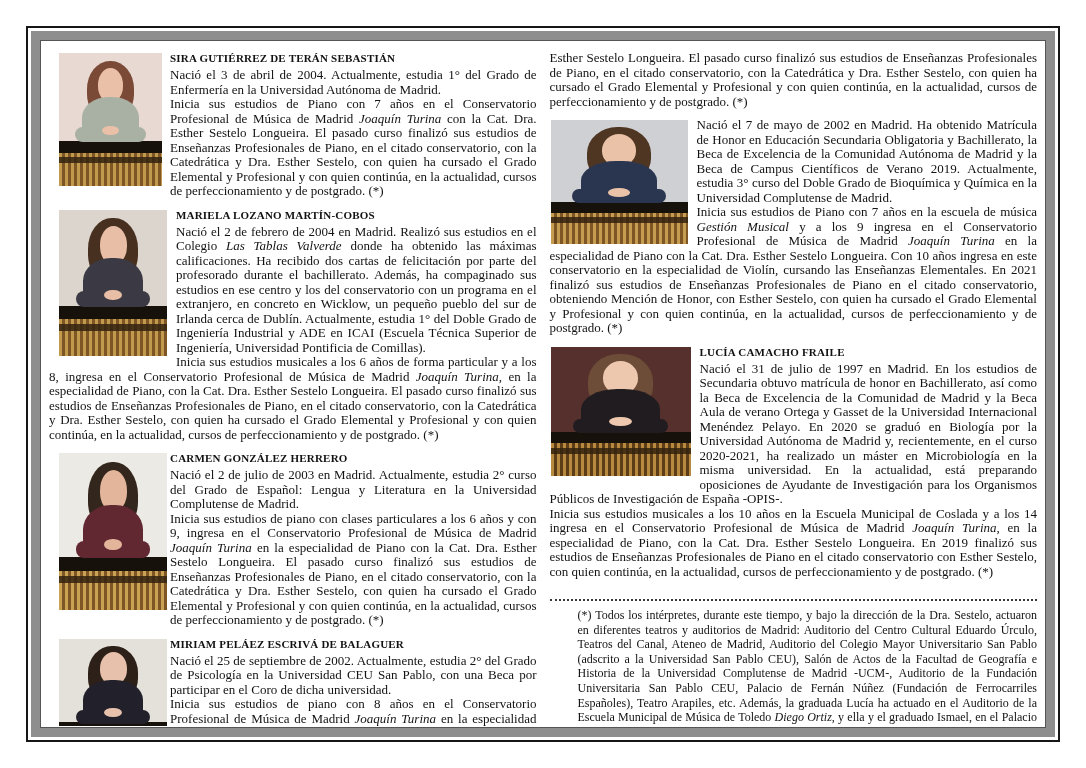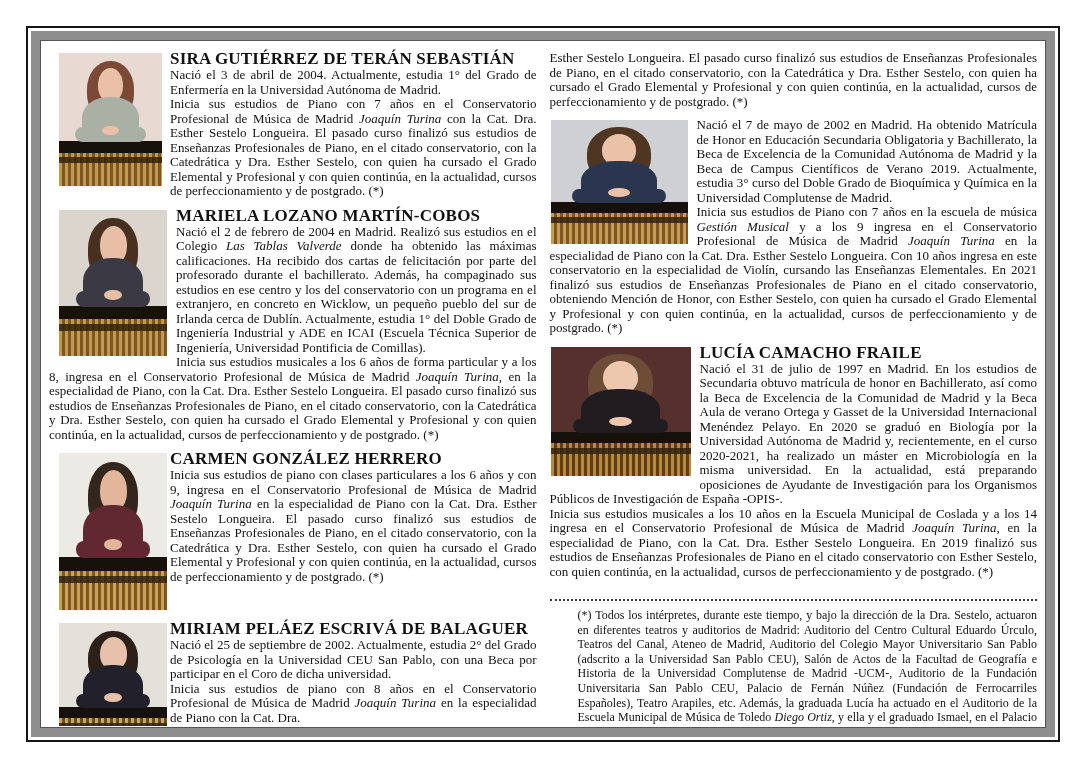--- a/index.html
+++ b/index.html
@@ -6,21 +6,21 @@
   .page{position:relative;width:1086px;height:768px;background:#ffffff;
         font-family:"Liberation Serif","DejaVu Serif",serif;color:#121212;}
   
   .frame1{position:absolute;inset:26px;border:2px solid #161616;}
   .frame2{position:absolute;inset:3px;border:9px solid #8e8e8e;}
   .frame3{position:absolute;inset:0;border:1px solid #555;}
   .content{position:absolute;inset:1px;padding:9px 7px 0 7px;display:flex;gap:13px;overflow:hidden;}
   .col{flex:1 1 0;min-width:0;}
 
   section{position:relative;margin:0 0 9px 0;}
-  h3{margin:0 0 2px 0;font-size:17px;line-height:15px;font-weight:bold;letter-spacing:.2px;}
+  h3{margin:0 0 2px 0;font-size:11px;line-height:15px;font-weight:bold;letter-spacing:.2px;}
   p{margin:0;font-size:13px;line-height:14.5px;text-align:justify;}
   .footnote{font-weight:normal;font-size:12px;line-height:14.6px;margin-left:28px;}
 
   
   .photo{position:relative;overflow:hidden;background:var(--wall);}
   .ph-hair{position:absolute;width:46%;height:44%;left:27%;top:6%;background:var(--hair);border-radius:48% 48% 42% 42%;}
   .ph-face{position:absolute;width:25%;height:26%;left:37.5%;top:11%;background:var(--skin);border-radius:50% 50% 46% 46%;}
   .ph-torso{position:absolute;width:56%;height:34%;left:22%;top:33%;background:var(--top);border-radius:46% 46% 6% 6%;}
   .ph-arms{position:absolute;width:68%;height:11%;left:16%;top:56%;background:var(--top);border-radius:8px;}
   .ph-hands{position:absolute;width:16%;height:7%;left:42%;top:55%;background:var(--skin);border-radius:50%;}
@@ -100,20 +100,21 @@
                 <div class="ph-face"></div>
                 <div class="ph-torso"></div>
                 <div class="ph-lid"></div>
                 <div class="ph-arms"></div>
                 <div class="ph-hands"></div>
                 <div class="ph-interior"></div>
                 <div class="ph-bar"></div>
               </div>
               <div class="beside">
                 <h3>CARMEN GONZÁLEZ HERRERO</h3>
+                <p>Nació el 2 de julio de 2003 en Madrid. Actualmente, estudia 2° curso del Grado de Español: Lengua y Literatura en la Universidad Complutense de Madrid.</p>
                 <p>Inicia sus estudios de piano con clases particulares a los 6 años y con 9, ingresa en el Conservatorio Profesional de Música de Madrid <i>Joaquín Turina</i> en la especialidad de Piano con la Cat. Dra. Esther Sestelo Longueira. El pasado curso finalizó sus estudios de Enseñanzas Profesionales de Piano, en el citado conservatorio, con la Catedrática y Dra. Esther Sestelo, con quien ha cursado el Grado Elemental y Profesional y con quien continúa, en la actualidad, cursos de perfeccionamiento y de postgrado.  (*)</p>
               </div>
             </section>
 
             <section class="minh-miriam">
               <div class="photo photo-abs ph-miriam" style="--wall:#e4e1da;--hair:#2c2018;--skin:#e7c1ab;--top:#22202a;--int1:#c6a475;--int2:#6e4a20">
                 <div class="ph-hair"></div>
                 <div class="ph-face"></div>
                 <div class="ph-torso"></div>
                 <div class="ph-lid"></div>

